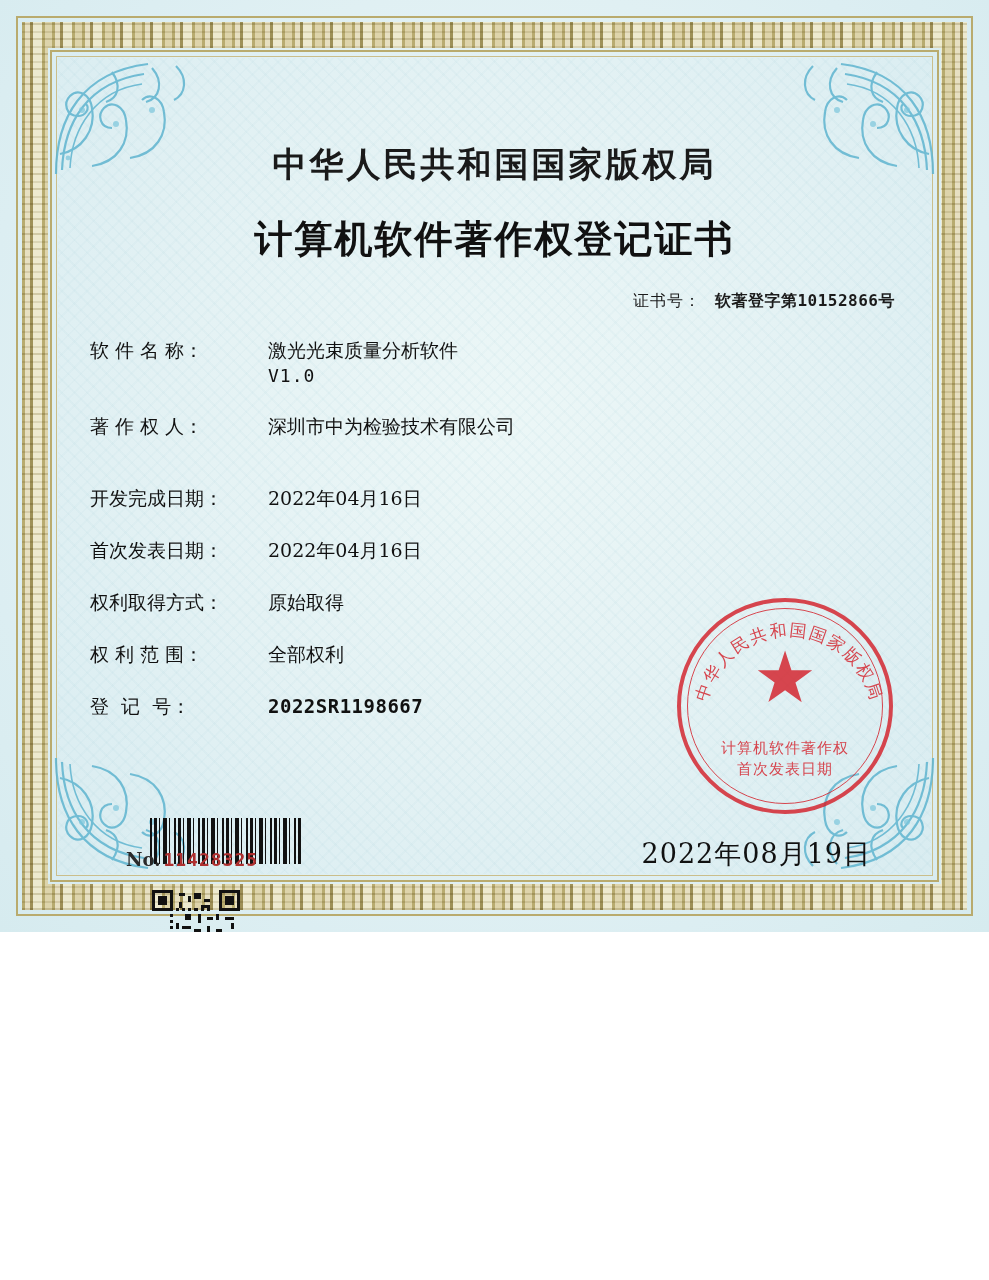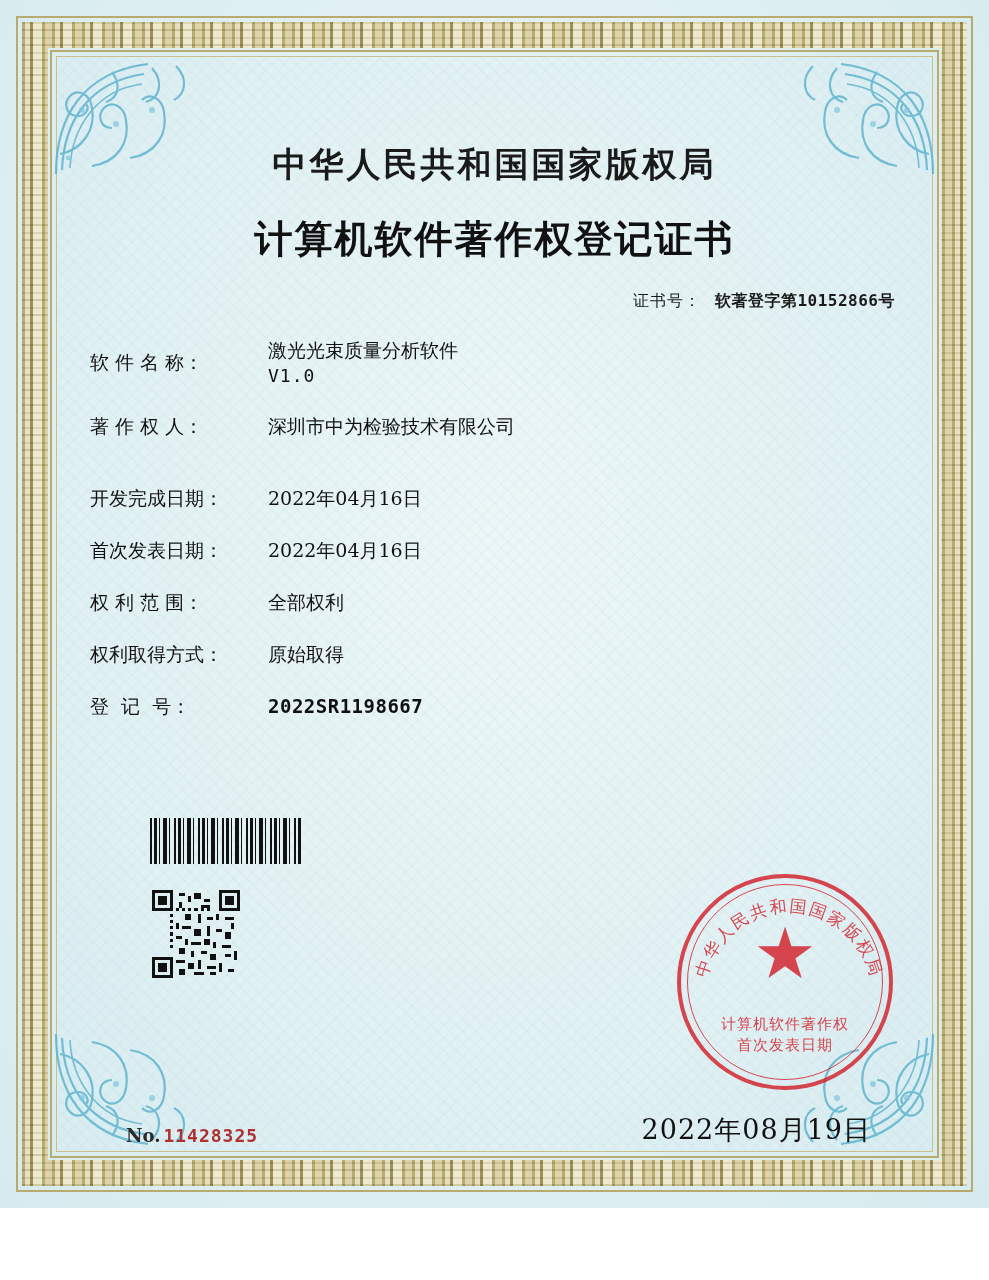--- a/index.html
+++ b/index.html
@@ -10,21 +10,21 @@
   body {
     width: 989px;
     height: 1280px;
     font-family: "Liberation Serif", serif;
     overflow: hidden;
   }
 
   .certificate {
     position: relative;
     width: 989px;
-    height: 1208px;
+    height: 932px;
     background:
       radial-gradient(ellipse at 50% 45%, #ecf7f7 0%, #e4f2f4 45%, #dceef2 75%, #d6ebef 100%);
     box-sizing: border-box;
     overflow: hidden;
   }
 
   
   .border-outer {
     position: absolute;
     left: 16px; top: 16px; right: 16px; bottom: 16px;
@@ -124,21 +124,21 @@
     color: #1b1b1b;
     font-family: "DejaVu Serif", serif;
   }
   .cert-no-row .label { letter-spacing: 1px; }
   .cert-no-row .value { margin-left: 14px; }
 
   .field-block { margin-top: 26px; }
 
   .field-row {
     display: flex;
-    align-items: center;
+    align-items: flex-start;
     margin-bottom: 6px;
     font-size: 19px;
     color: #111;
     font-family: "DejaVu Serif", serif;
   }
   .field-row .flabel {
     width: 168px;
     flex: 0 0 168px;
     padding-left: 10px;
     letter-spacing: 0px;
@@ -407,27 +407,27 @@
         <div class="flabel">开发完成日期：</div>
         <div class="fvalue">2022年04月16日</div>
       </div>
 
       <div class="field-row spaced">
         <div class="flabel">首次发表日期：</div>
         <div class="fvalue">2022年04月16日</div>
       </div>
 
       <div class="field-row spaced">
+        <div class="flabel">权利取得方式：</div>
+        <div class="fvalue">原始取得</div>
+      </div>
+
+      <div class="field-row spaced">
         <div class="flabel">权 利 范 围：</div>
         <div class="fvalue">全部权利</div>
-      </div>
-
-      <div class="field-row spaced">
-        <div class="flabel">权利取得方式：</div>
-        <div class="fvalue">原始取得</div>
       </div>
 
       <div class="field-row">
         <div class="flabel">登  记  号：</div>
         <div class="fvalue mono">2022SR1198667</div>
       </div>
 
     </div>
 
 

